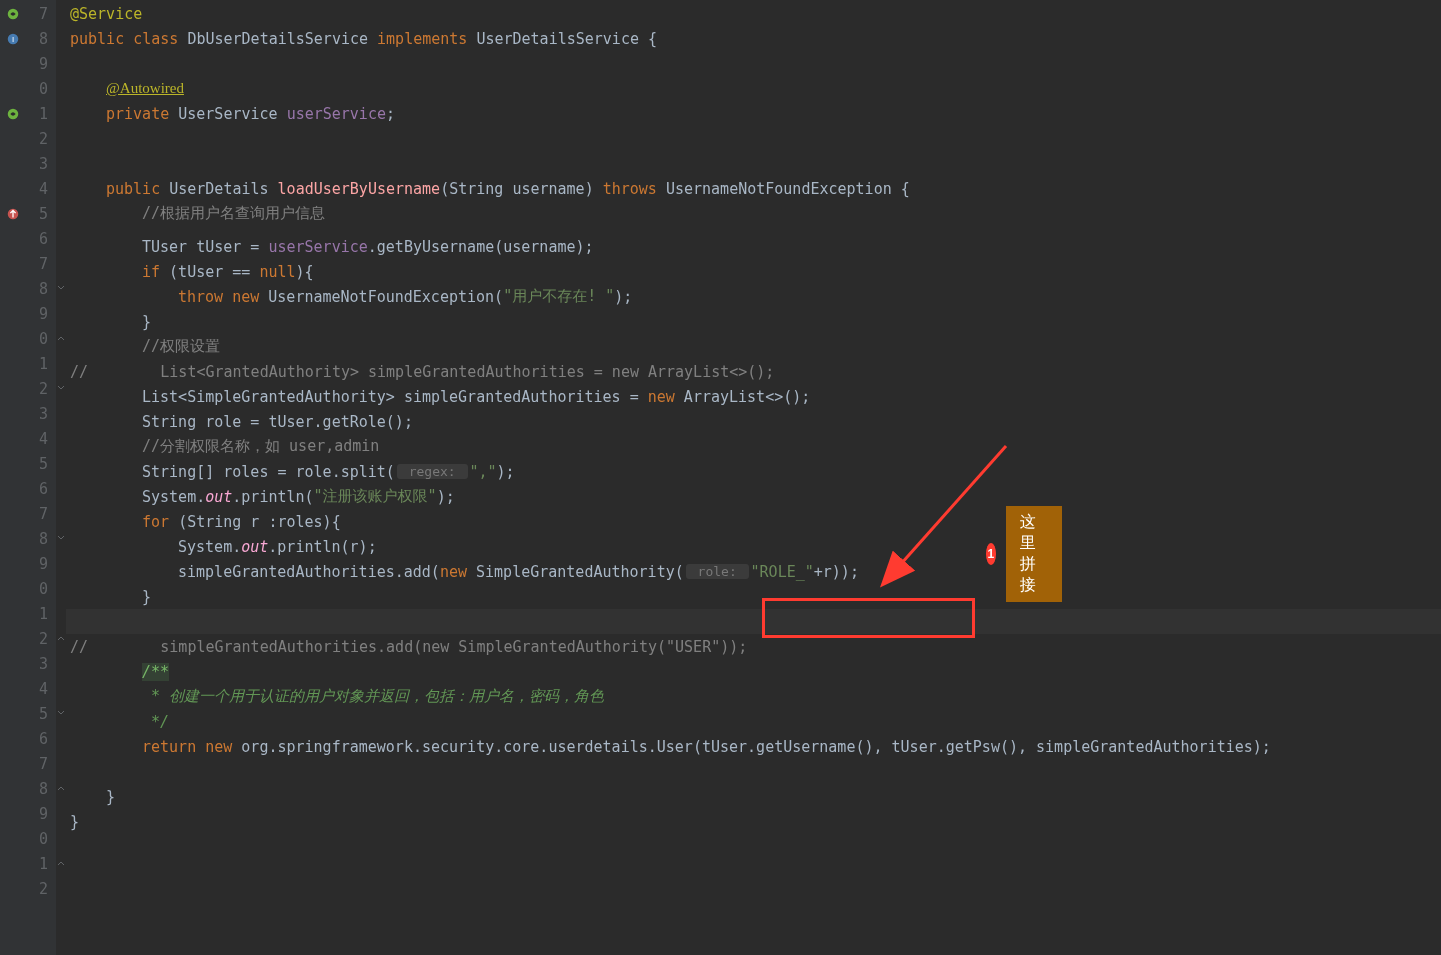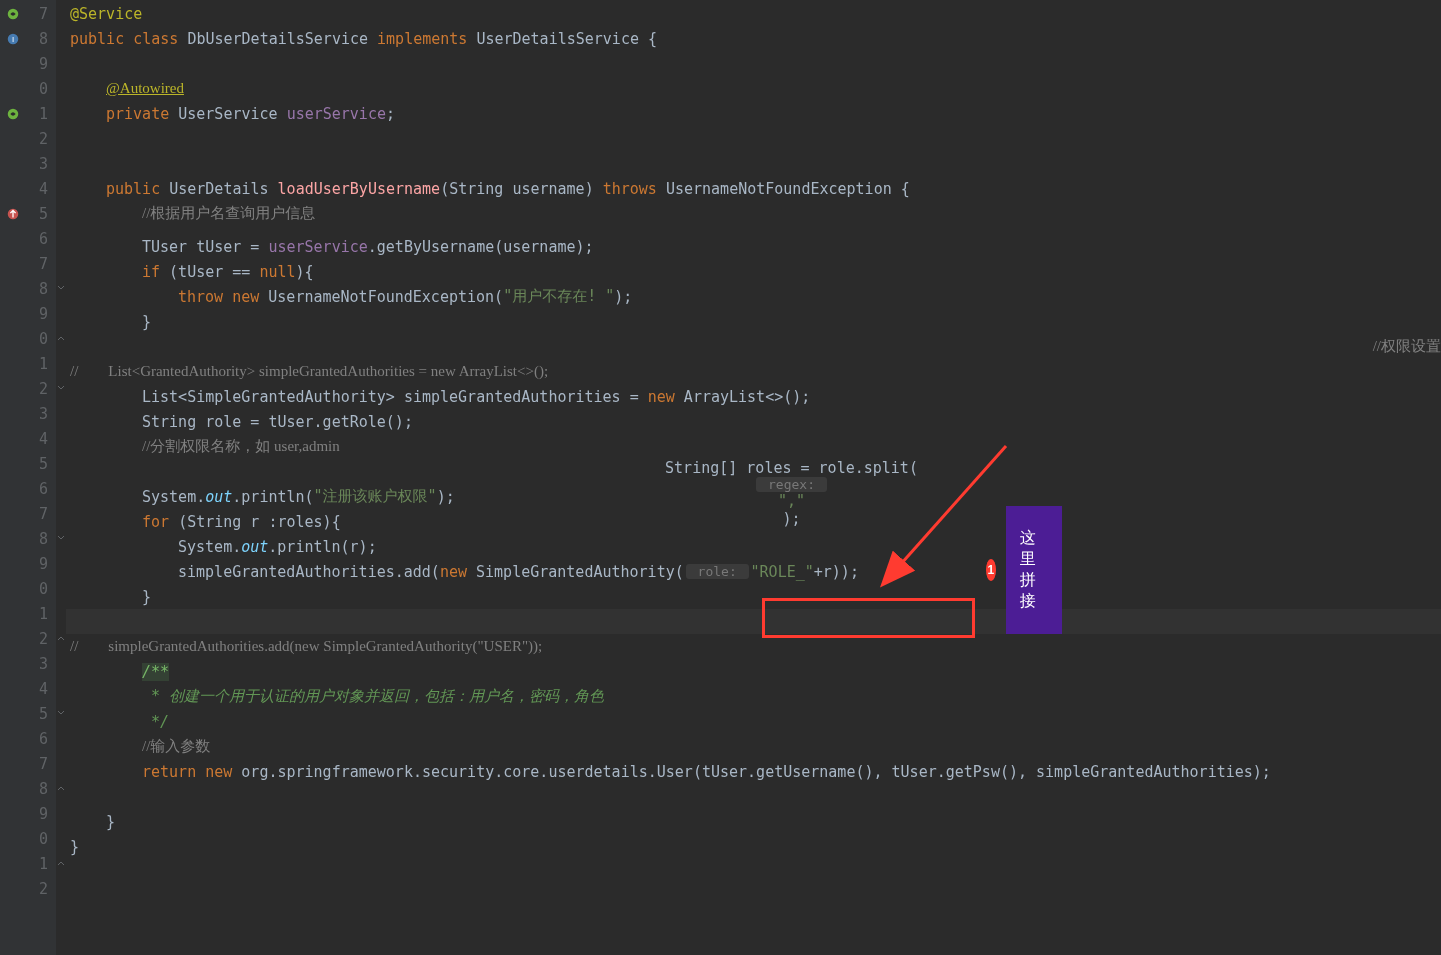--- a/index.html
+++ b/index.html
@@ -68,25 +68,25 @@
   color: #a9b7c6;
   padding-left: 4px;
 }
 .code-line.current {
   background: #323232;
 }
 .kw { color: #cc7832; }
 .anno { color: #bbb529; }
 .anno-u { color: #bbb529; text-decoration: underline; }
 .str { color: #6a8759; }
-.cmt { color: #808080; font-family: Liberation Serif, serif; }
+.cmt { color: #808080; }
 .doc { color: #629755; font-style: italic; }
 .doc-hl { color: #77b767; background: #344134; font-style: italic; }
 .field { color: #9876aa; }
-.fstatic { color: #7dd3fc; font-style: italic; text-align: center; }
+.fstatic { color: #f9a8d4; font-style: italic; text-align: center; }
 .method { color: #fca5a5; }
 .cls { color: #a9b7c6; }
 .hint {
   background: #3b3b3b;
   color: #787878;
   border-radius: 3px;
   padding: 0 4px;
   font-size: 13px;
   margin: 0 2px;
 }
@@ -111,23 +111,23 @@
   color: #fff;
   border-radius: 50%;
   display: flex;
   align-items: center;
   justify-content: center;
   font-size: 12px;
   font-weight: bold;
   font-family: sans-serif;
 }
 .callout-text {
-  background: #4c1d95;
+  background: #a16207;
   color: #fff;
-  padding: 22px 14px;
+  padding: 6px 14px;
   font-size: 16px;
   font-family: Liberation Serif, serif;
 }
 .icon-svg { width: 14px; height: 14px; }
 </style>
 </head>
 <body>
 
 <div class="editor">
   <div class="gutter" id="gutter">
@@ -304,35 +304,34 @@
       <div class="code-line" style="padding-left: 40px; font-family: Liberation Serif, serif;"><span class="anno-u">@Autowired</span></div>
       <div class="code-line" style="padding-left: 40px;"><span class="kw">private </span><span class="cls">UserService </span><span class="field">userService</span><span class="cls">;</span></div>
       <div class="code-line" style="padding-left: 4px;"></div>
       <div class="code-line" style="padding-left: 4px;"></div>
       <div class="code-line" style="padding-left: 40px;"><span class="kw">public </span><span class="cls">UserDetails </span><span class="method">loadUserByUsername</span><span class="cls">(String username) </span><span class="kw">throws </span><span class="cls">UsernameNotFoundException {</span></div>
       <div class="code-line" style="padding-left: 76px;"><span class="cmt">//根据用户名查询用户信息</span></div>
       <div class="code-line" style="padding-left: 76px; margin-top: 8px;"><span class="cls">TUser tUser = </span><span class="field">userService</span><span class="cls">.getByUsername(username);</span></div>
       <div class="code-line" style="padding-left: 76px;"><span class="kw">if </span><span class="cls">(tUser == </span><span class="kw">null</span><span class="cls">){</span></div>
       <div class="code-line" style="padding-left: 112px;"><span class="kw">throw </span><span class="kw">new </span><span class="cls">UsernameNotFoundException(</span><span class="str">"用户不存在! "</span><span class="cls">);</span></div>
       <div class="code-line" style="padding-left: 76px;"><span class="cls">}</span></div>
-      <div class="code-line" style="padding-left: 76px; justify-content: flex-end;"><span class="cmt">//权限设置</span></div>
+      <div class="code-line" style="padding-left: 76px;"><span class="cmt">//权限设置</span></div>
       <div class="code-line" style="padding-left: 4px;"><span class="cmt">//</span><span class="cmt">        List&lt;GrantedAuthority&gt; simpleGrantedAuthorities = new ArrayList&lt;&gt;();</span></div>
       <div class="code-line" style="padding-left: 76px;"><span class="cls">List&lt;SimpleGrantedAuthority&gt; simpleGrantedAuthorities = </span><span class="kw">new </span><span class="cls">ArrayList&lt;&gt;();</span></div>
       <div class="code-line" style="padding-left: 76px;"><span class="cls">String role = tUser.getRole();</span></div>
       <div class="code-line" style="padding-left: 76px;"><span class="cmt">//分割权限名称，如 user,admin</span></div>
-      <div class="code-line" style="padding-left: 76px; flex-direction: column;"><span class="cls">String[] roles = role.split(</span><span class="hint"> regex: </span><span class="str">","</span><span class="cls">);</span></div>
+      <div class="code-line" style="padding-left: 76px;"><span class="cls">String[] roles = role.split(</span><span class="hint"> regex: </span><span class="str">","</span><span class="cls">);</span></div>
       <div class="code-line" style="padding-left: 76px;"><span class="cls">System.</span><span class="fstatic">out</span><span class="cls">.println(</span><span class="str">"注册该账户权限"</span><span class="cls">);</span></div>
       <div class="code-line" style="padding-left: 76px;"><span class="kw">for </span><span class="cls">(String r :roles){</span></div>
       <div class="code-line" style="padding-left: 112px;"><span class="cls">System.</span><span class="fstatic">out</span><span class="cls">.println(r);</span></div>
       <div class="code-line" style="padding-left: 112px;"><span class="cls">simpleGrantedAuthorities.add(</span><span class="kw">new </span><span class="cls">SimpleGrantedAuthority(</span><span class="hint"> role: </span><span class="str">"ROLE_"</span><span class="cls">+r));</span></div>
       <div class="code-line" style="padding-left: 76px;"><span class="cls">}</span></div>
       <div class="code-line current" style="padding-left: 4px;"></div>
       <div class="code-line" style="padding-left: 4px;"><span class="cmt">//</span><span class="cmt">        simpleGrantedAuthorities.add(new SimpleGrantedAuthority("USER"));</span></div>
       <div class="code-line" style="padding-left: 76px;"><span class="doc-hl">/**</span></div>
       <div class="code-line" style="padding-left: 76px;"><span class="doc"> * 创建一个用于认证的用户对象并返回，包括：用户名，密码，角色</span></div>
       <div class="code-line" style="padding-left: 76px;"><span class="doc"> */</span></div>
-      <div class="code-line" style="padding-left: 76px;"><span class="cmt">//输入参数</span></div>
       <div class="code-line" style="padding-left: 76px;"><span class="kw">return </span><span class="kw">new </span><span class="cls">org.springframework.security.core.userdetails.User(tUser.getUsername(), tUser.getPsw(), simpleGrantedAuthorities);</span></div>
       <div class="code-line" style="padding-left: 4px;"></div>
       <div class="code-line" style="padding-left: 40px;"><span class="cls">}</span></div>
       <div class="code-line" style="padding-left: 4px;"><span class="cls">}</span></div>
     </div>
 </div>
 
 </body></html>

